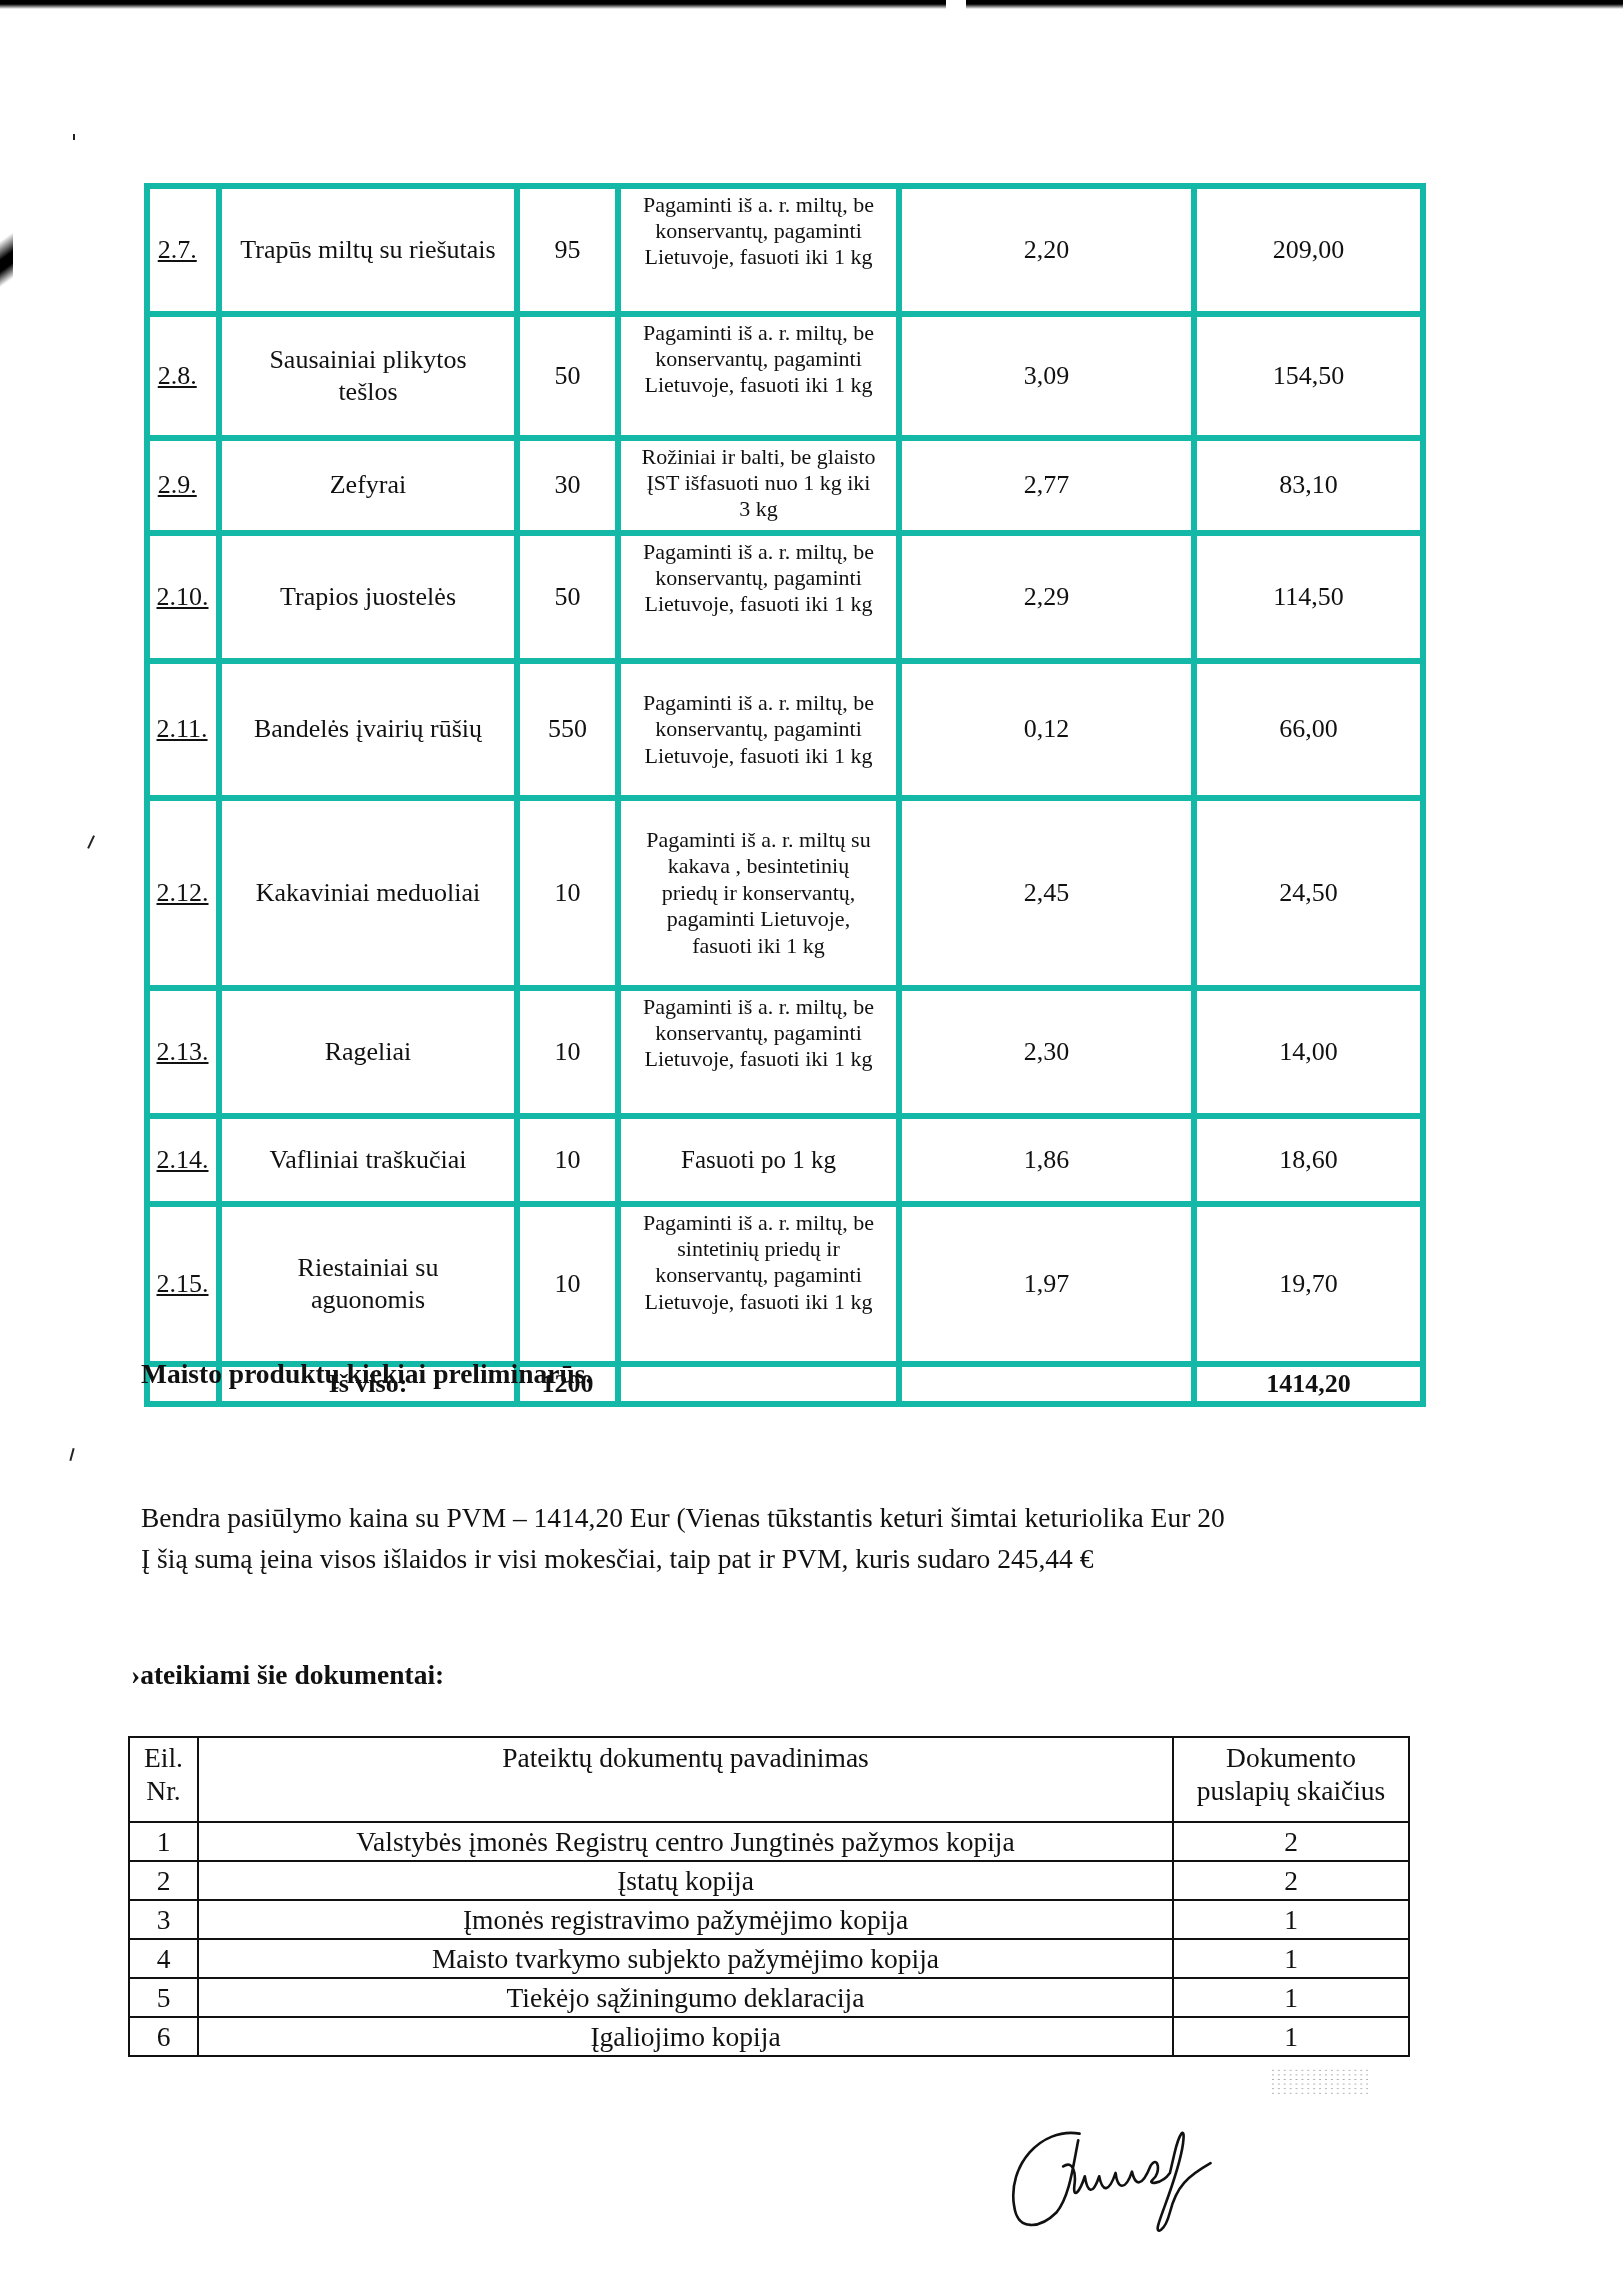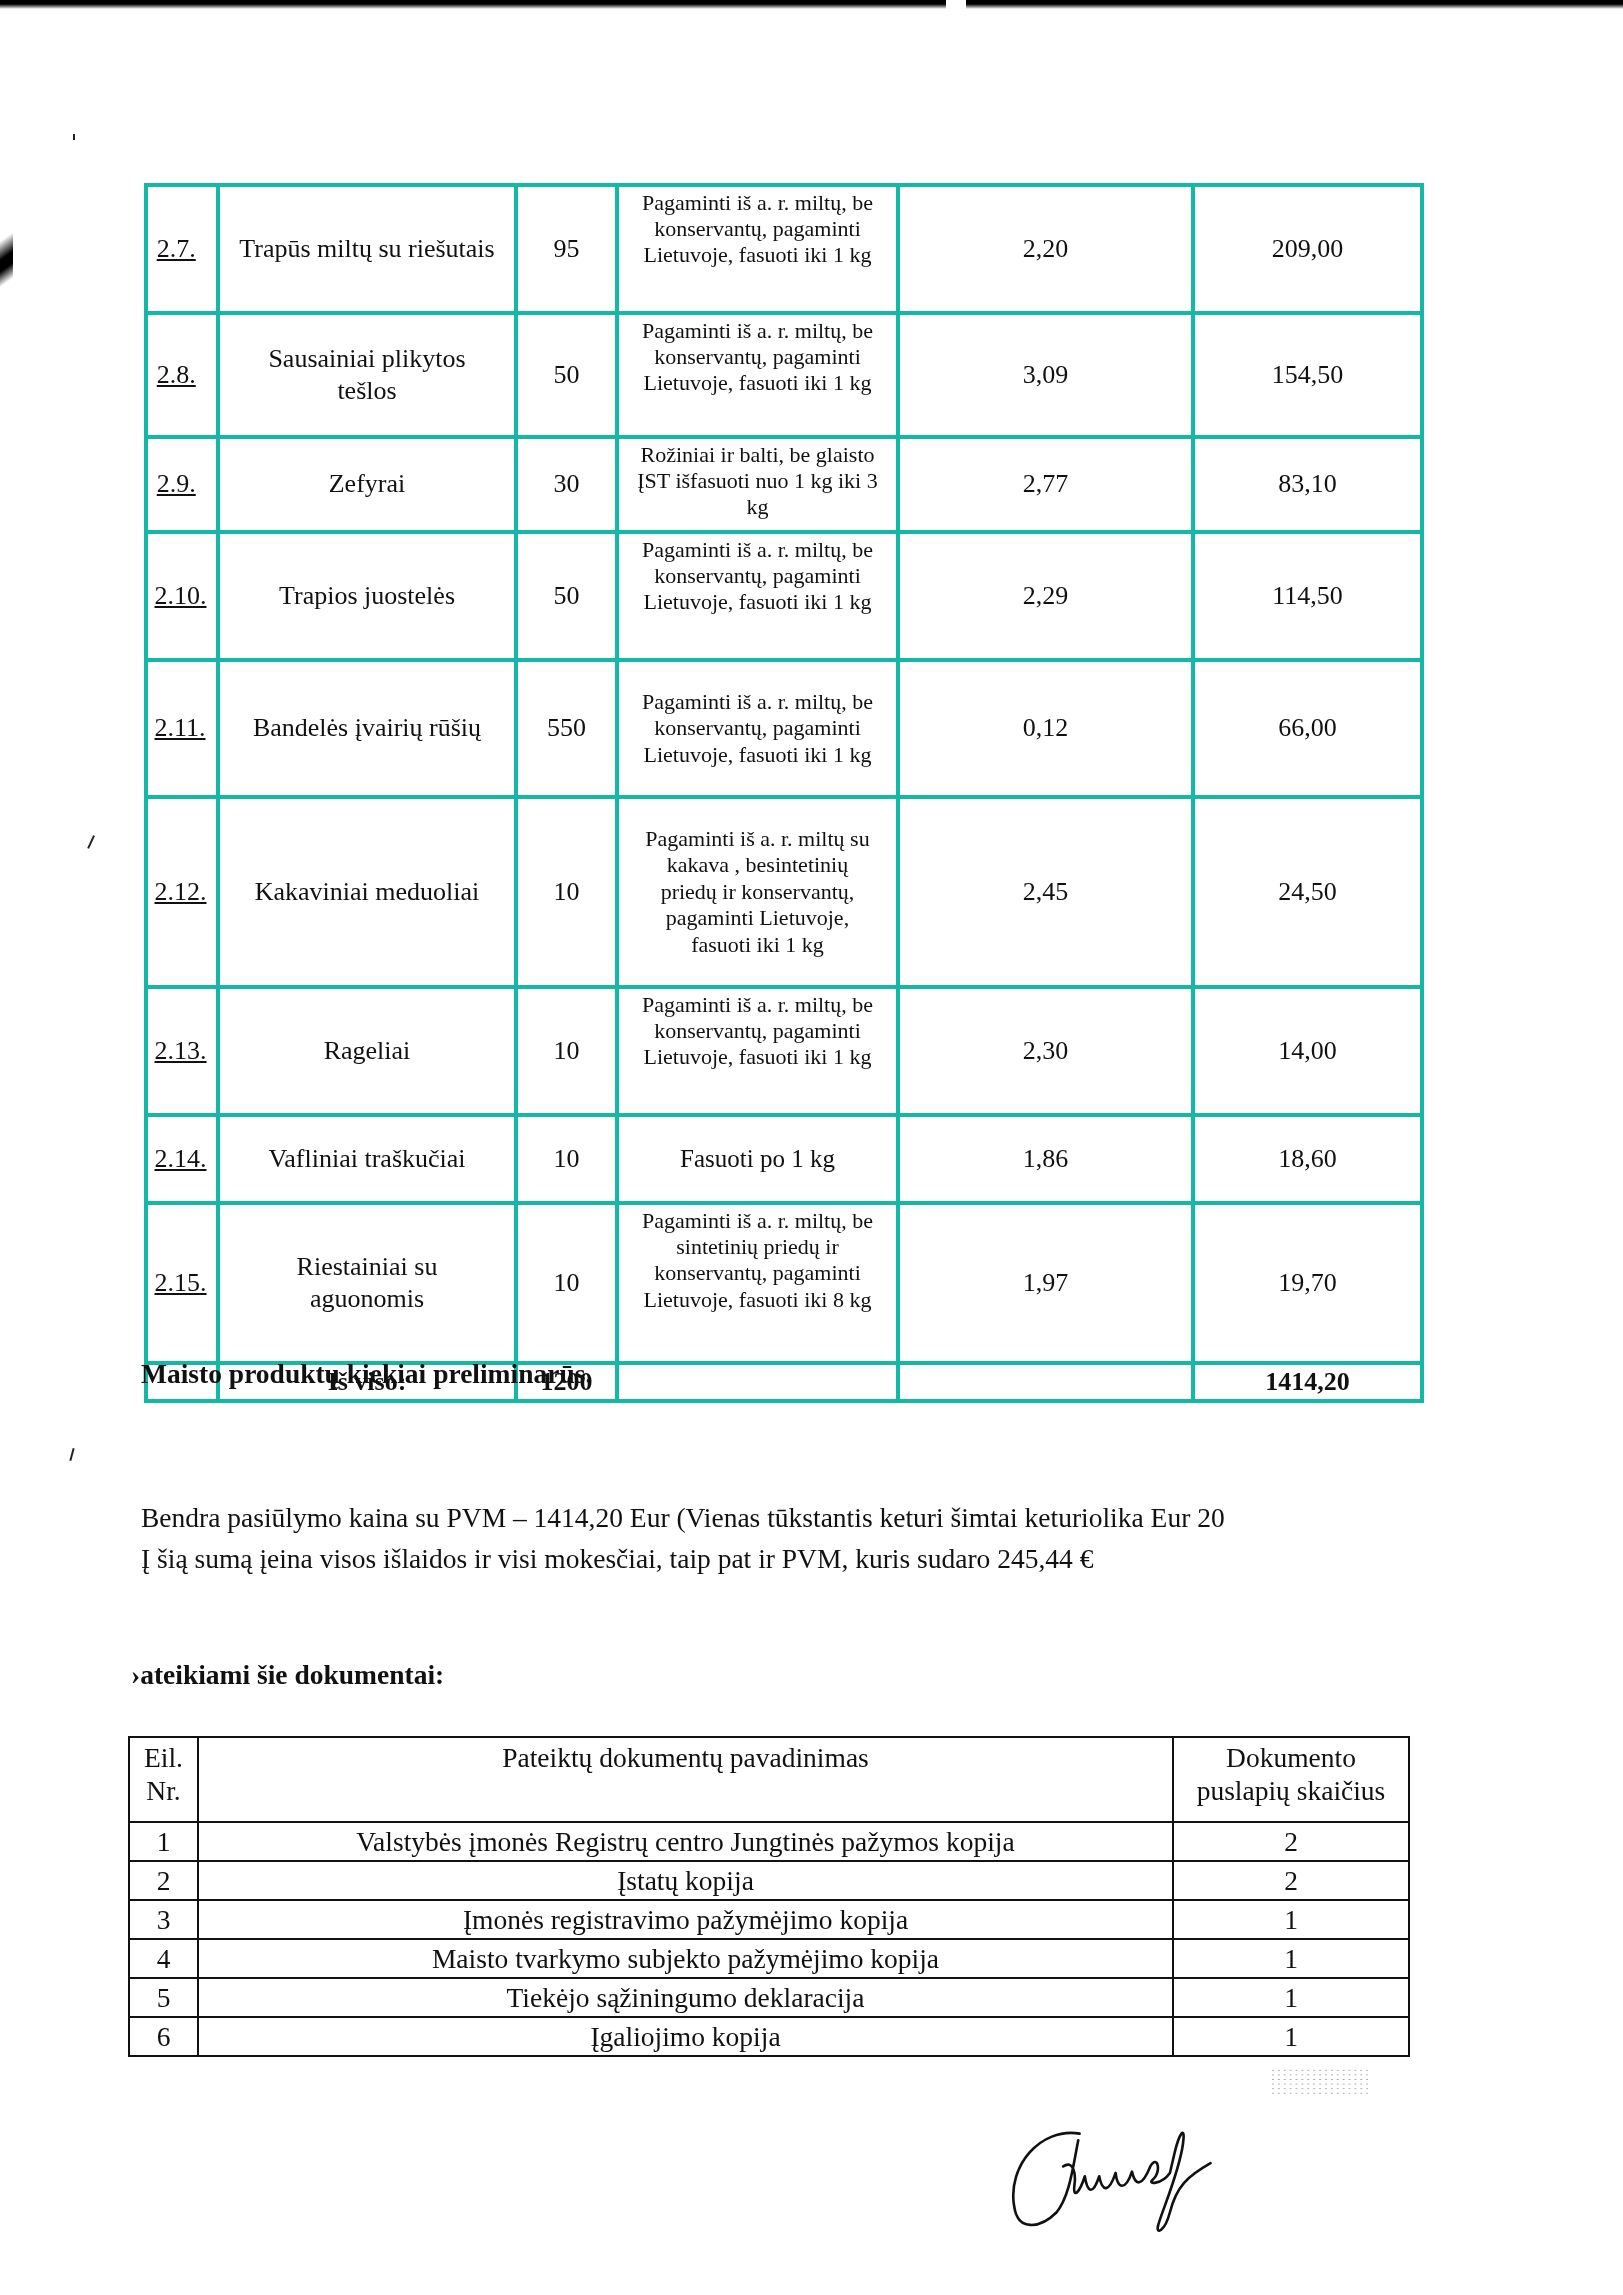--- a/index.html
+++ b/index.html
@@ -19,21 +19,21 @@
   }
   .stray { position: absolute; background: #222; }
 
   
   .main-table {
     position: absolute; left: 144px; top: 183px; width: 1276px;
     border-collapse: collapse; table-layout: fixed;
     font-size: 26px; line-height: 1.25;
   }
   .main-table td {
-    border: 4px solid #14b8a6; text-align: center; vertical-align: middle;
+    border: 6px solid #14b8a6; text-align: center; vertical-align: middle;
     padding: 0 18px; overflow: hidden; margin-top: 12px;
   }
   .main-table td.desc { font-size: 22px; line-height: 1.2; vertical-align: top; padding-top: 2.6px; }
   .main-table td.desc.center { vertical-align: middle; padding-top: 0; }
   .main-table td.no { text-align: center; padding-left: 6.5px; text-decoration: underline; }
   .main-table tr.total td { font-weight: bold; height: 34px; }
 
   
   .note {
     position: absolute; left: 141px; top: 1358px;
@@ -146,21 +146,21 @@
       <td>Vafliniai traškučiai</td>
       <td>10</td>
       <td class="desc center" style="font-size:25px">Fasuoti po 1 kg</td>
       <td>1,86</td>
       <td>18,60</td>
     </tr>
     <tr style="height:160px">
       <td class="no">2.15.</td>
       <td>Riestainiai su aguonomis</td>
       <td>10</td>
-      <td class="desc">Pagaminti iš a. r. miltų, be sintetinių priedų ir konservantų, pagaminti Lietuvoje, fasuoti iki 8 kg</td>
+      <td class="desc">Pagaminti iš a. r. miltų, be sintetinių priedų ir konservantų, pagaminti Lietuvoje, fasuoti iki 1 kg</td>
       <td>1,97</td>
       <td>19,70</td>
     </tr>
     <tr class="total">
       <td></td>
       <td>Iš viso:</td>
       <td>1200</td>
       <td></td>
       <td></td>
       <td>1414,20</td>

